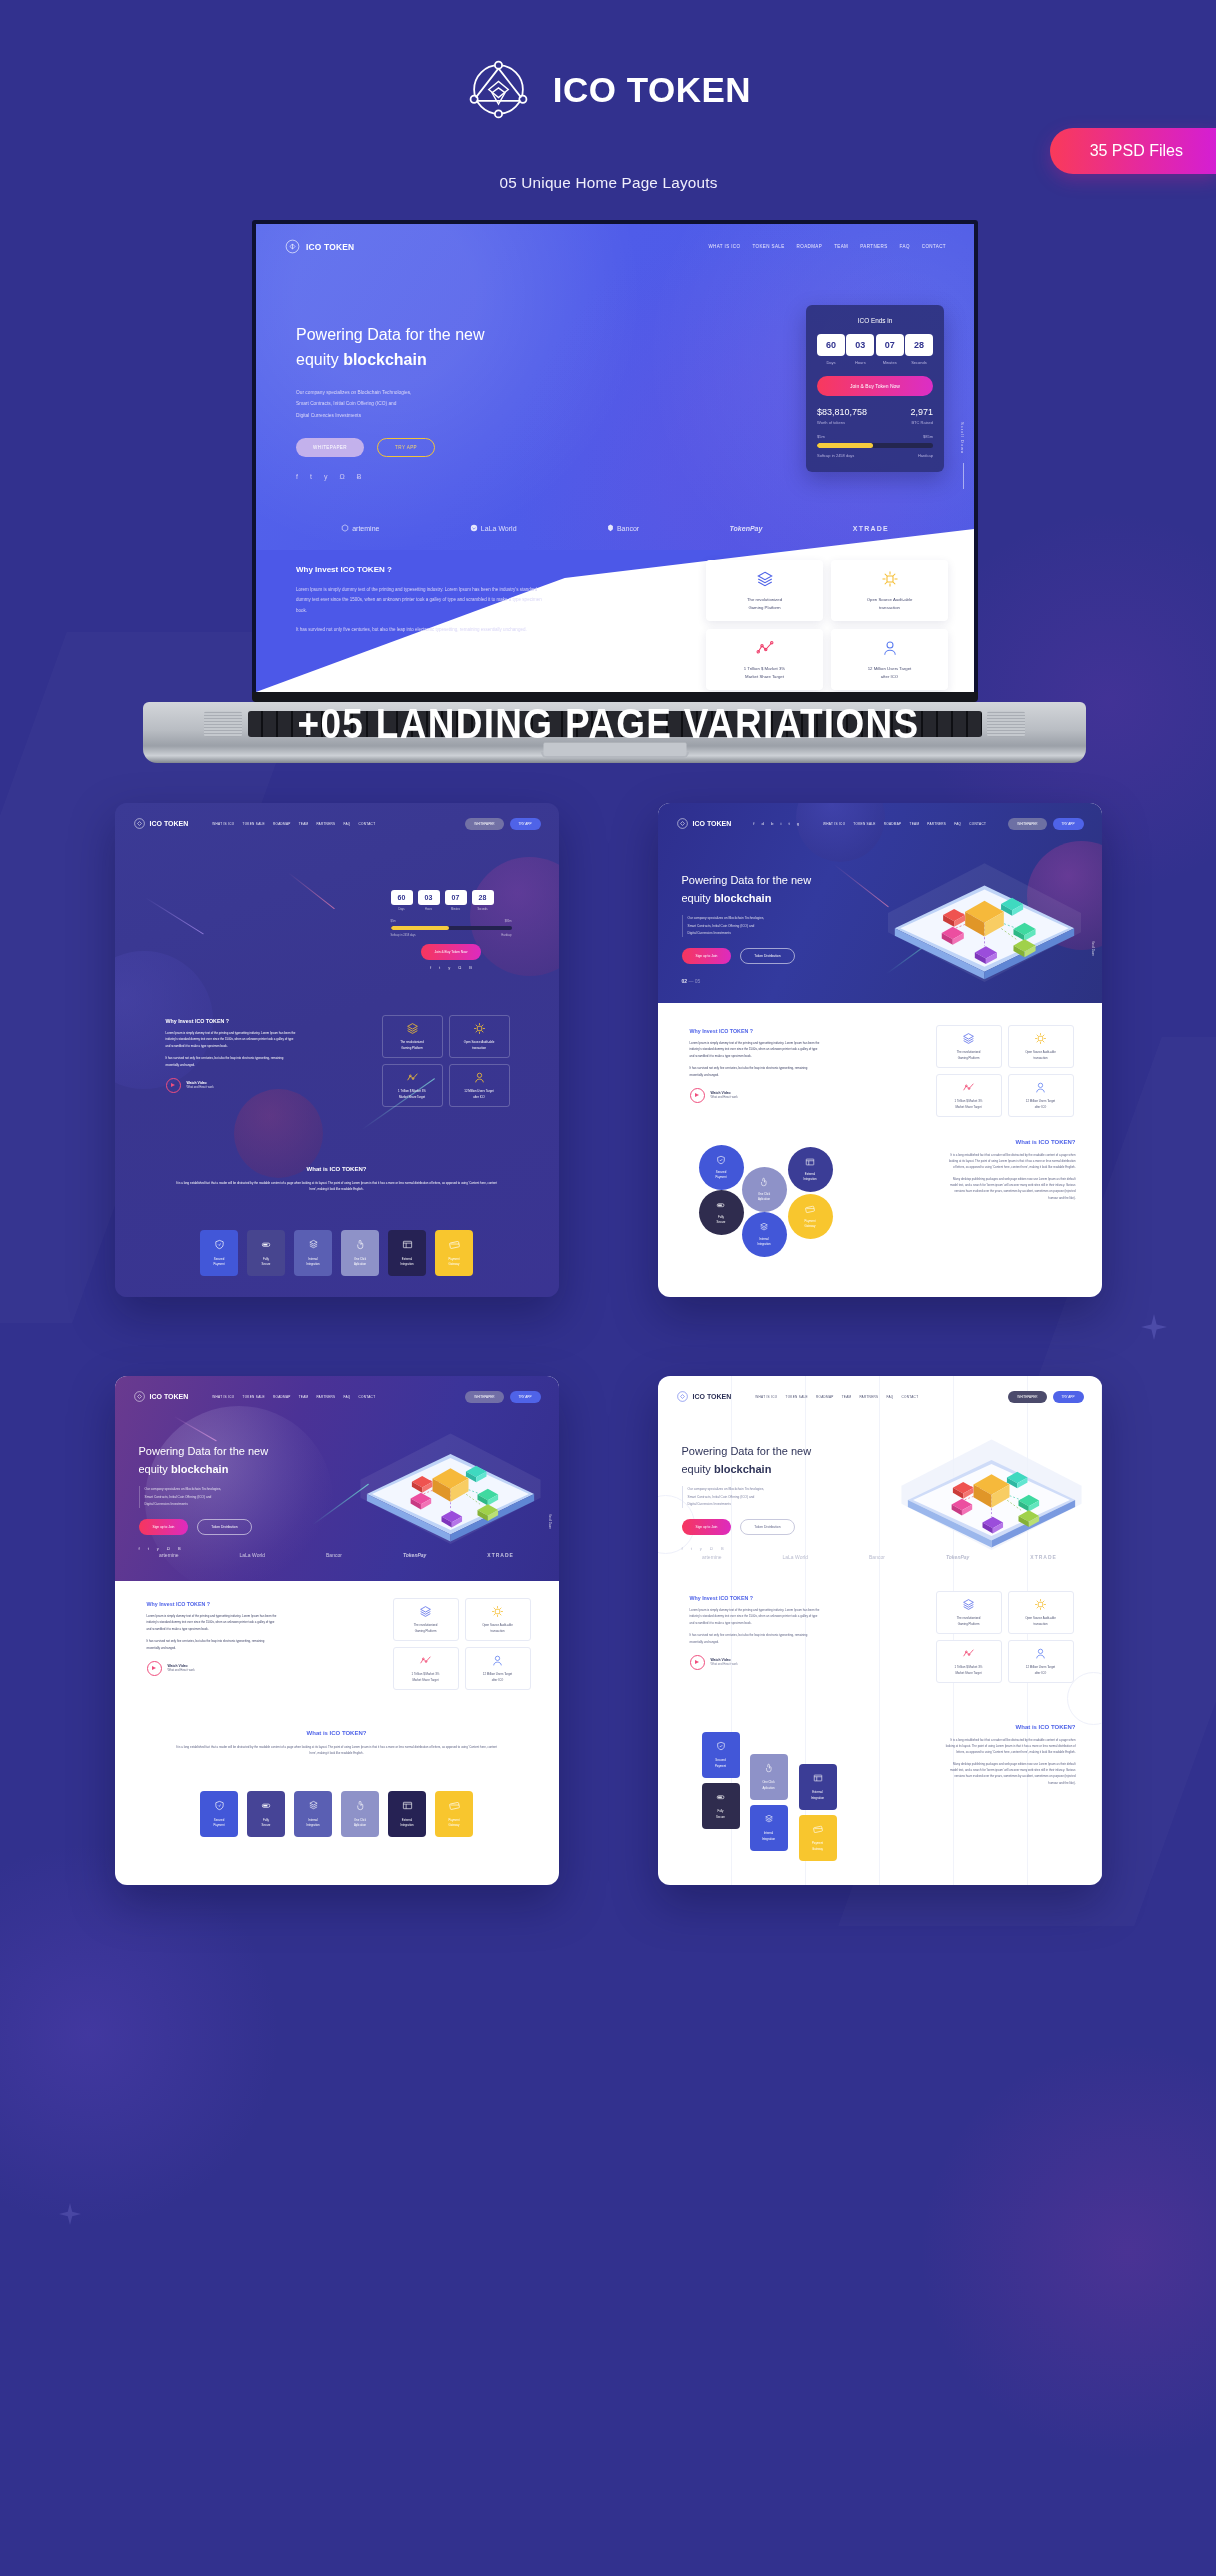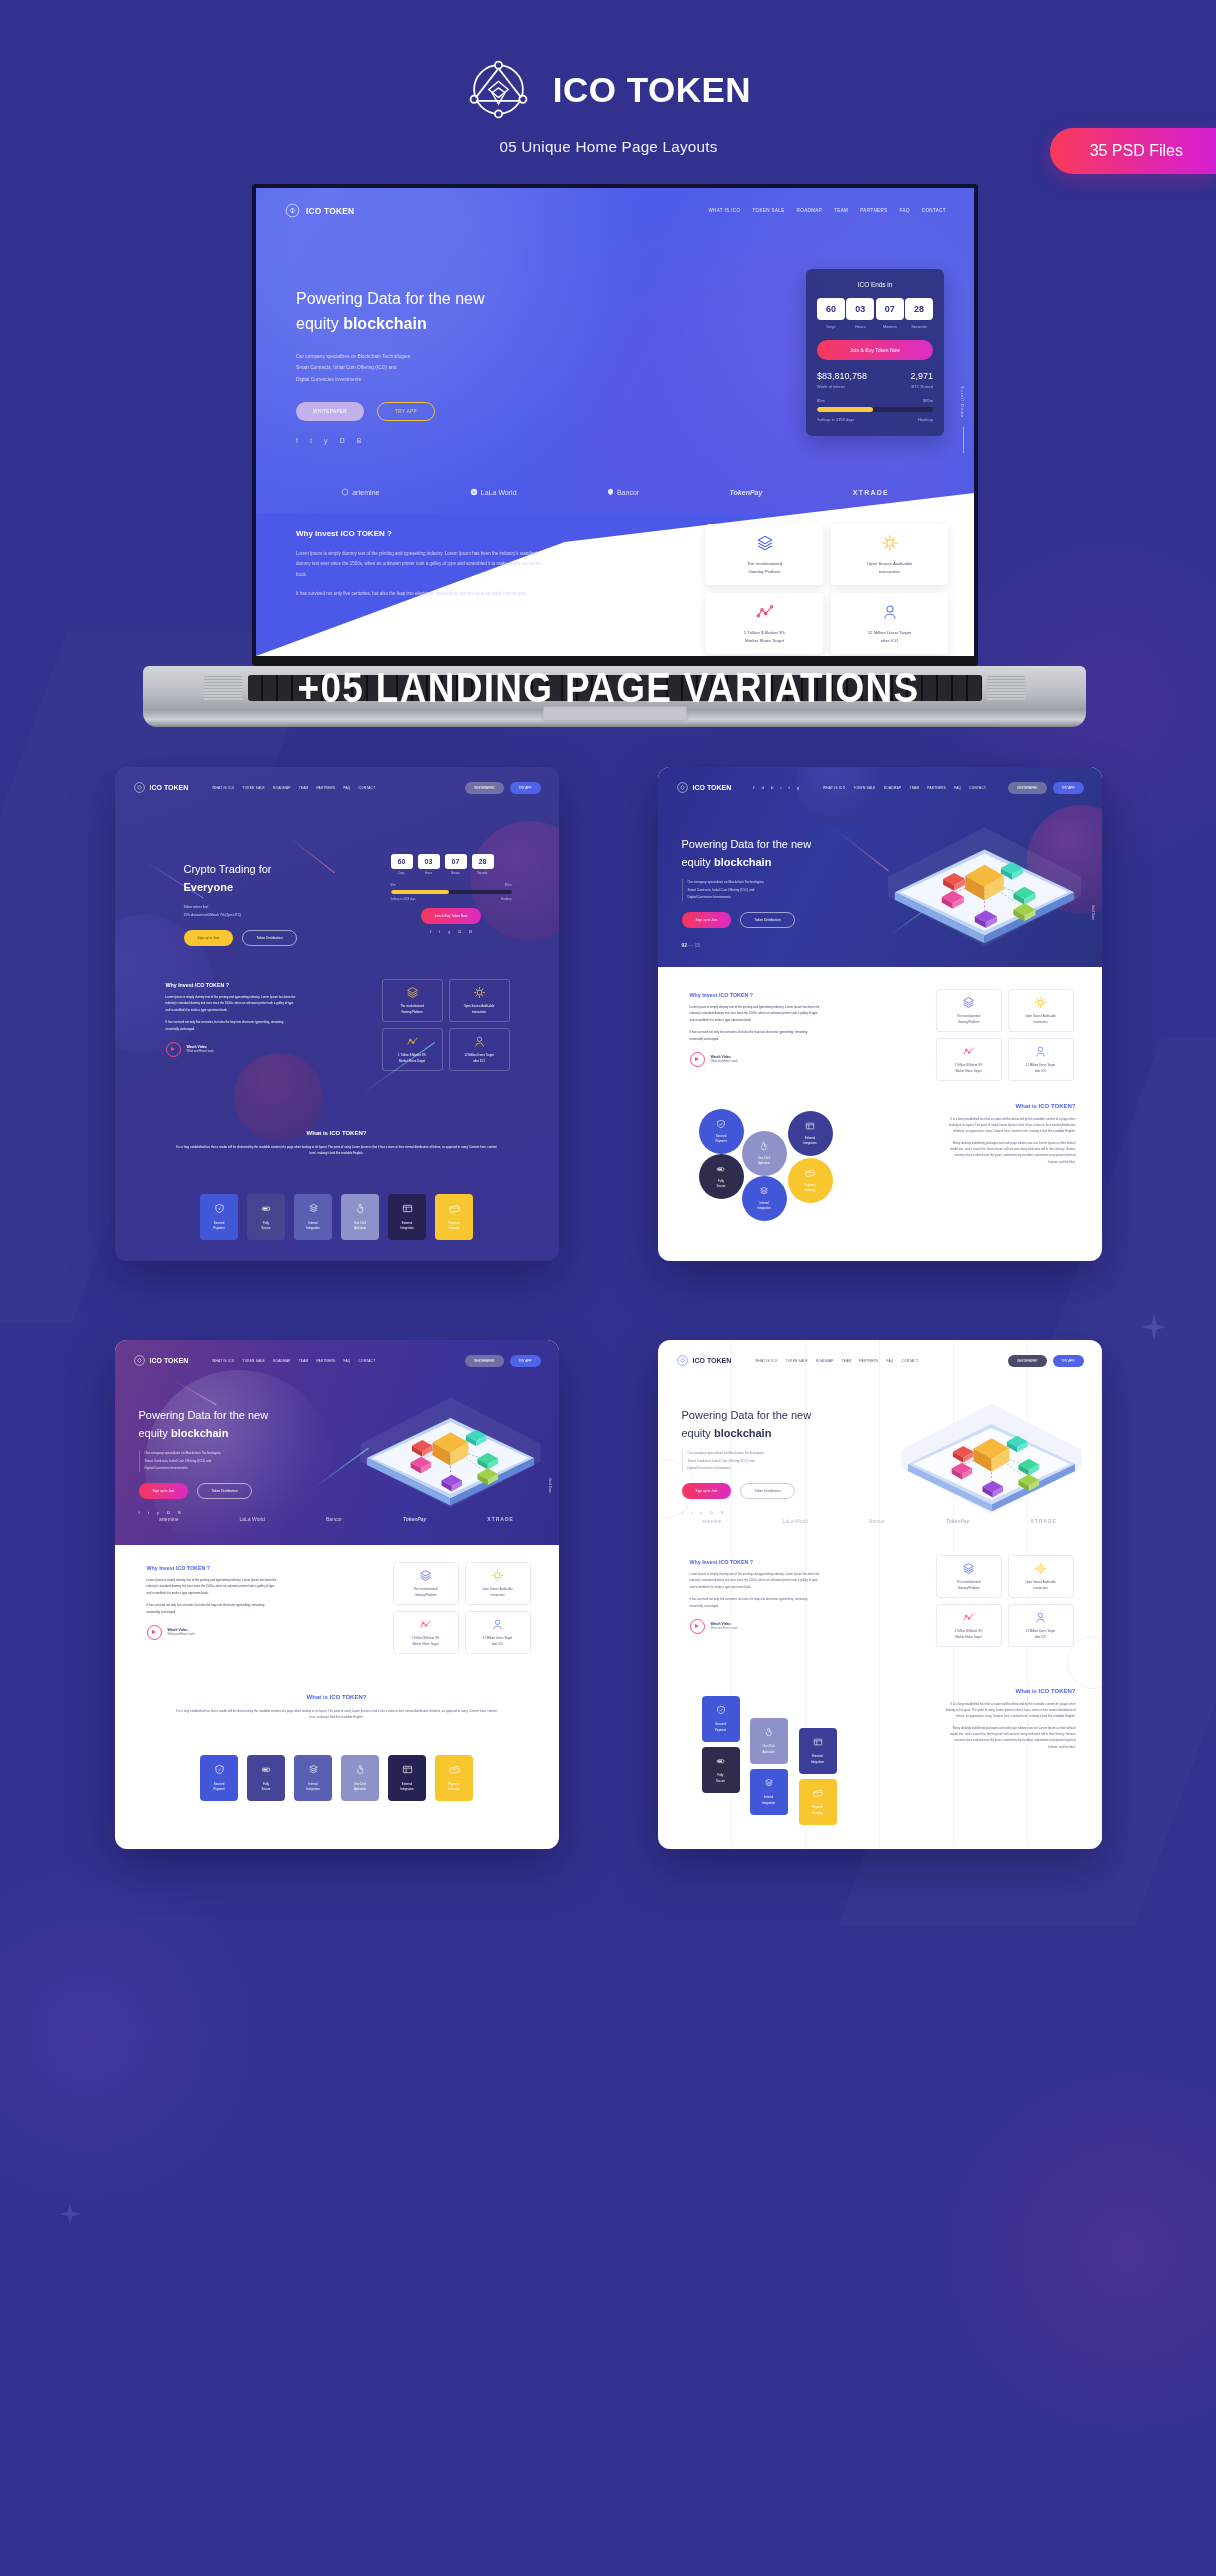--- a/index.html
+++ b/index.html
@@ -26,21 +26,21 @@
 
   .psd-badge {
     position: absolute; right: 0; top: 128px;
     background: linear-gradient(90deg, #f93a5a 0%, #e5299f 55%, #d41ed4 100%);
     border-radius: 28px 0 0 28px;
     padding: 14px 34px 14px 40px;
     font-size: 16px; color: #fff; white-space: nowrap;
     box-shadow: 0 6px 18px rgba(220,30,140,.3);
   }
 
-  .tagline { margin-top: 16px; text-align: center; }
+  .tagline { margin-top: 52px; text-align: center; }
   .tagline div { font-size: 15.3px; color: #f0eefc; margin-bottom: 18px; letter-spacing: 0.2px; }
 
   
   .laptop-wrap { position: relative; width: 1217px; height: 395px; margin-top: 28px; }
   .laptop { position: absolute; left: 143px; top: 0; width: 924px; }
   .screen-frame {
     position: relative; left: 109px; width: 726px; height: 472px;
     background: #0e1130; padding: 4px 4px 0 4px; border-radius: 3px 3px 0 0;
     overflow: hidden;
   }
@@ -491,34 +491,20 @@
             <span>PARTNERS</span>
             <span>FAQ</span>
             <span>CONTACT</span>
           </span>
           <span class="m-cta">
             <span class="pill-grey">WHITEPAPER</span>
             <span class="pill-blue">TRY APP</span>
           </span>
         </div>
 
-        <div style="position:absolute;left:69px;top:94px;width:148px;">
-          <div class="m-h1">
-            <span>Crypto Trading for</span><br>
-            <b>Everyone</b>
-          </div>
-          <div class="m-sub">
-            <div>Token sale is live!</div>
-            <div>15% discount until March 7th (2pm UTC)</div>
-          </div>
-          <div class="m-btnrow">
-            <span class="btn-yellow">Sign up to Join</span>
-            <span class="btn-outline">Token Distribution</span>
-          </div>
-        </div>
 
         <div style="position:absolute;right:47px;top:87px;width:121px;">
           <div class="cnt-row">
             <div class="cnt">
                 <div class="n">60</div>
                 <div class="l">Days</div>
               </div>
             <div class="cnt">
                 <div class="n">03</div>
                 <div class="l">Hours</div>

